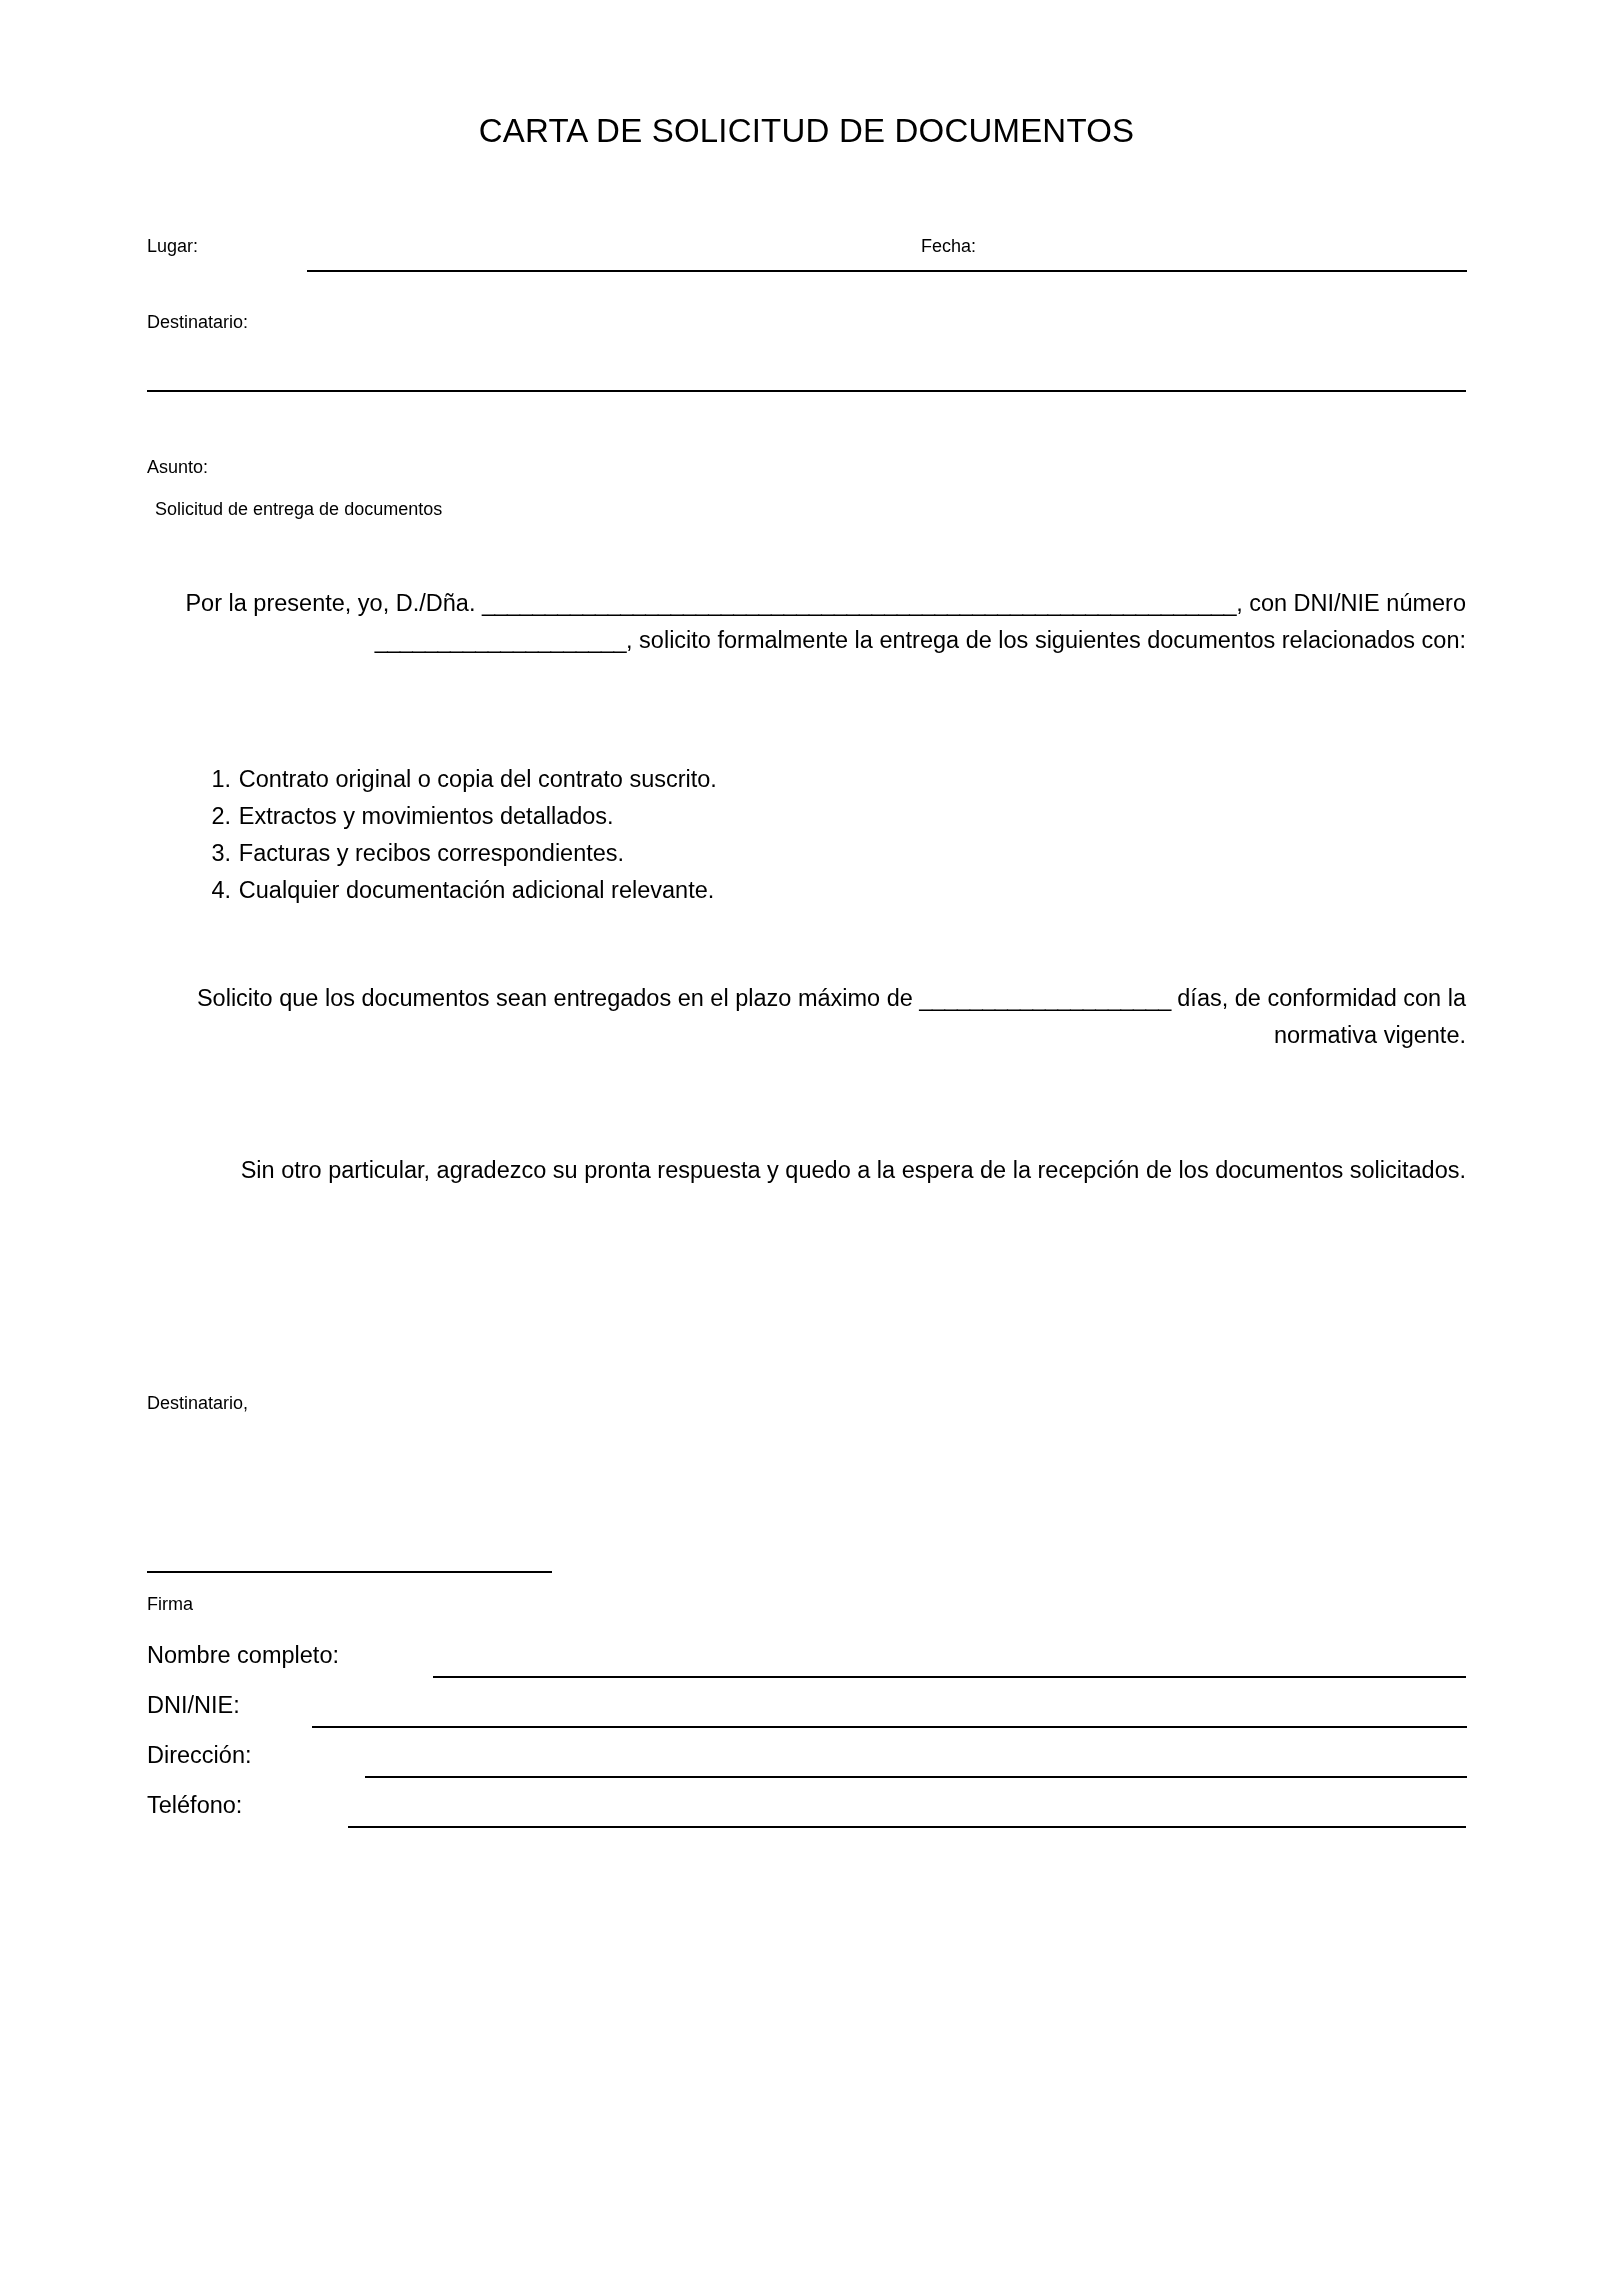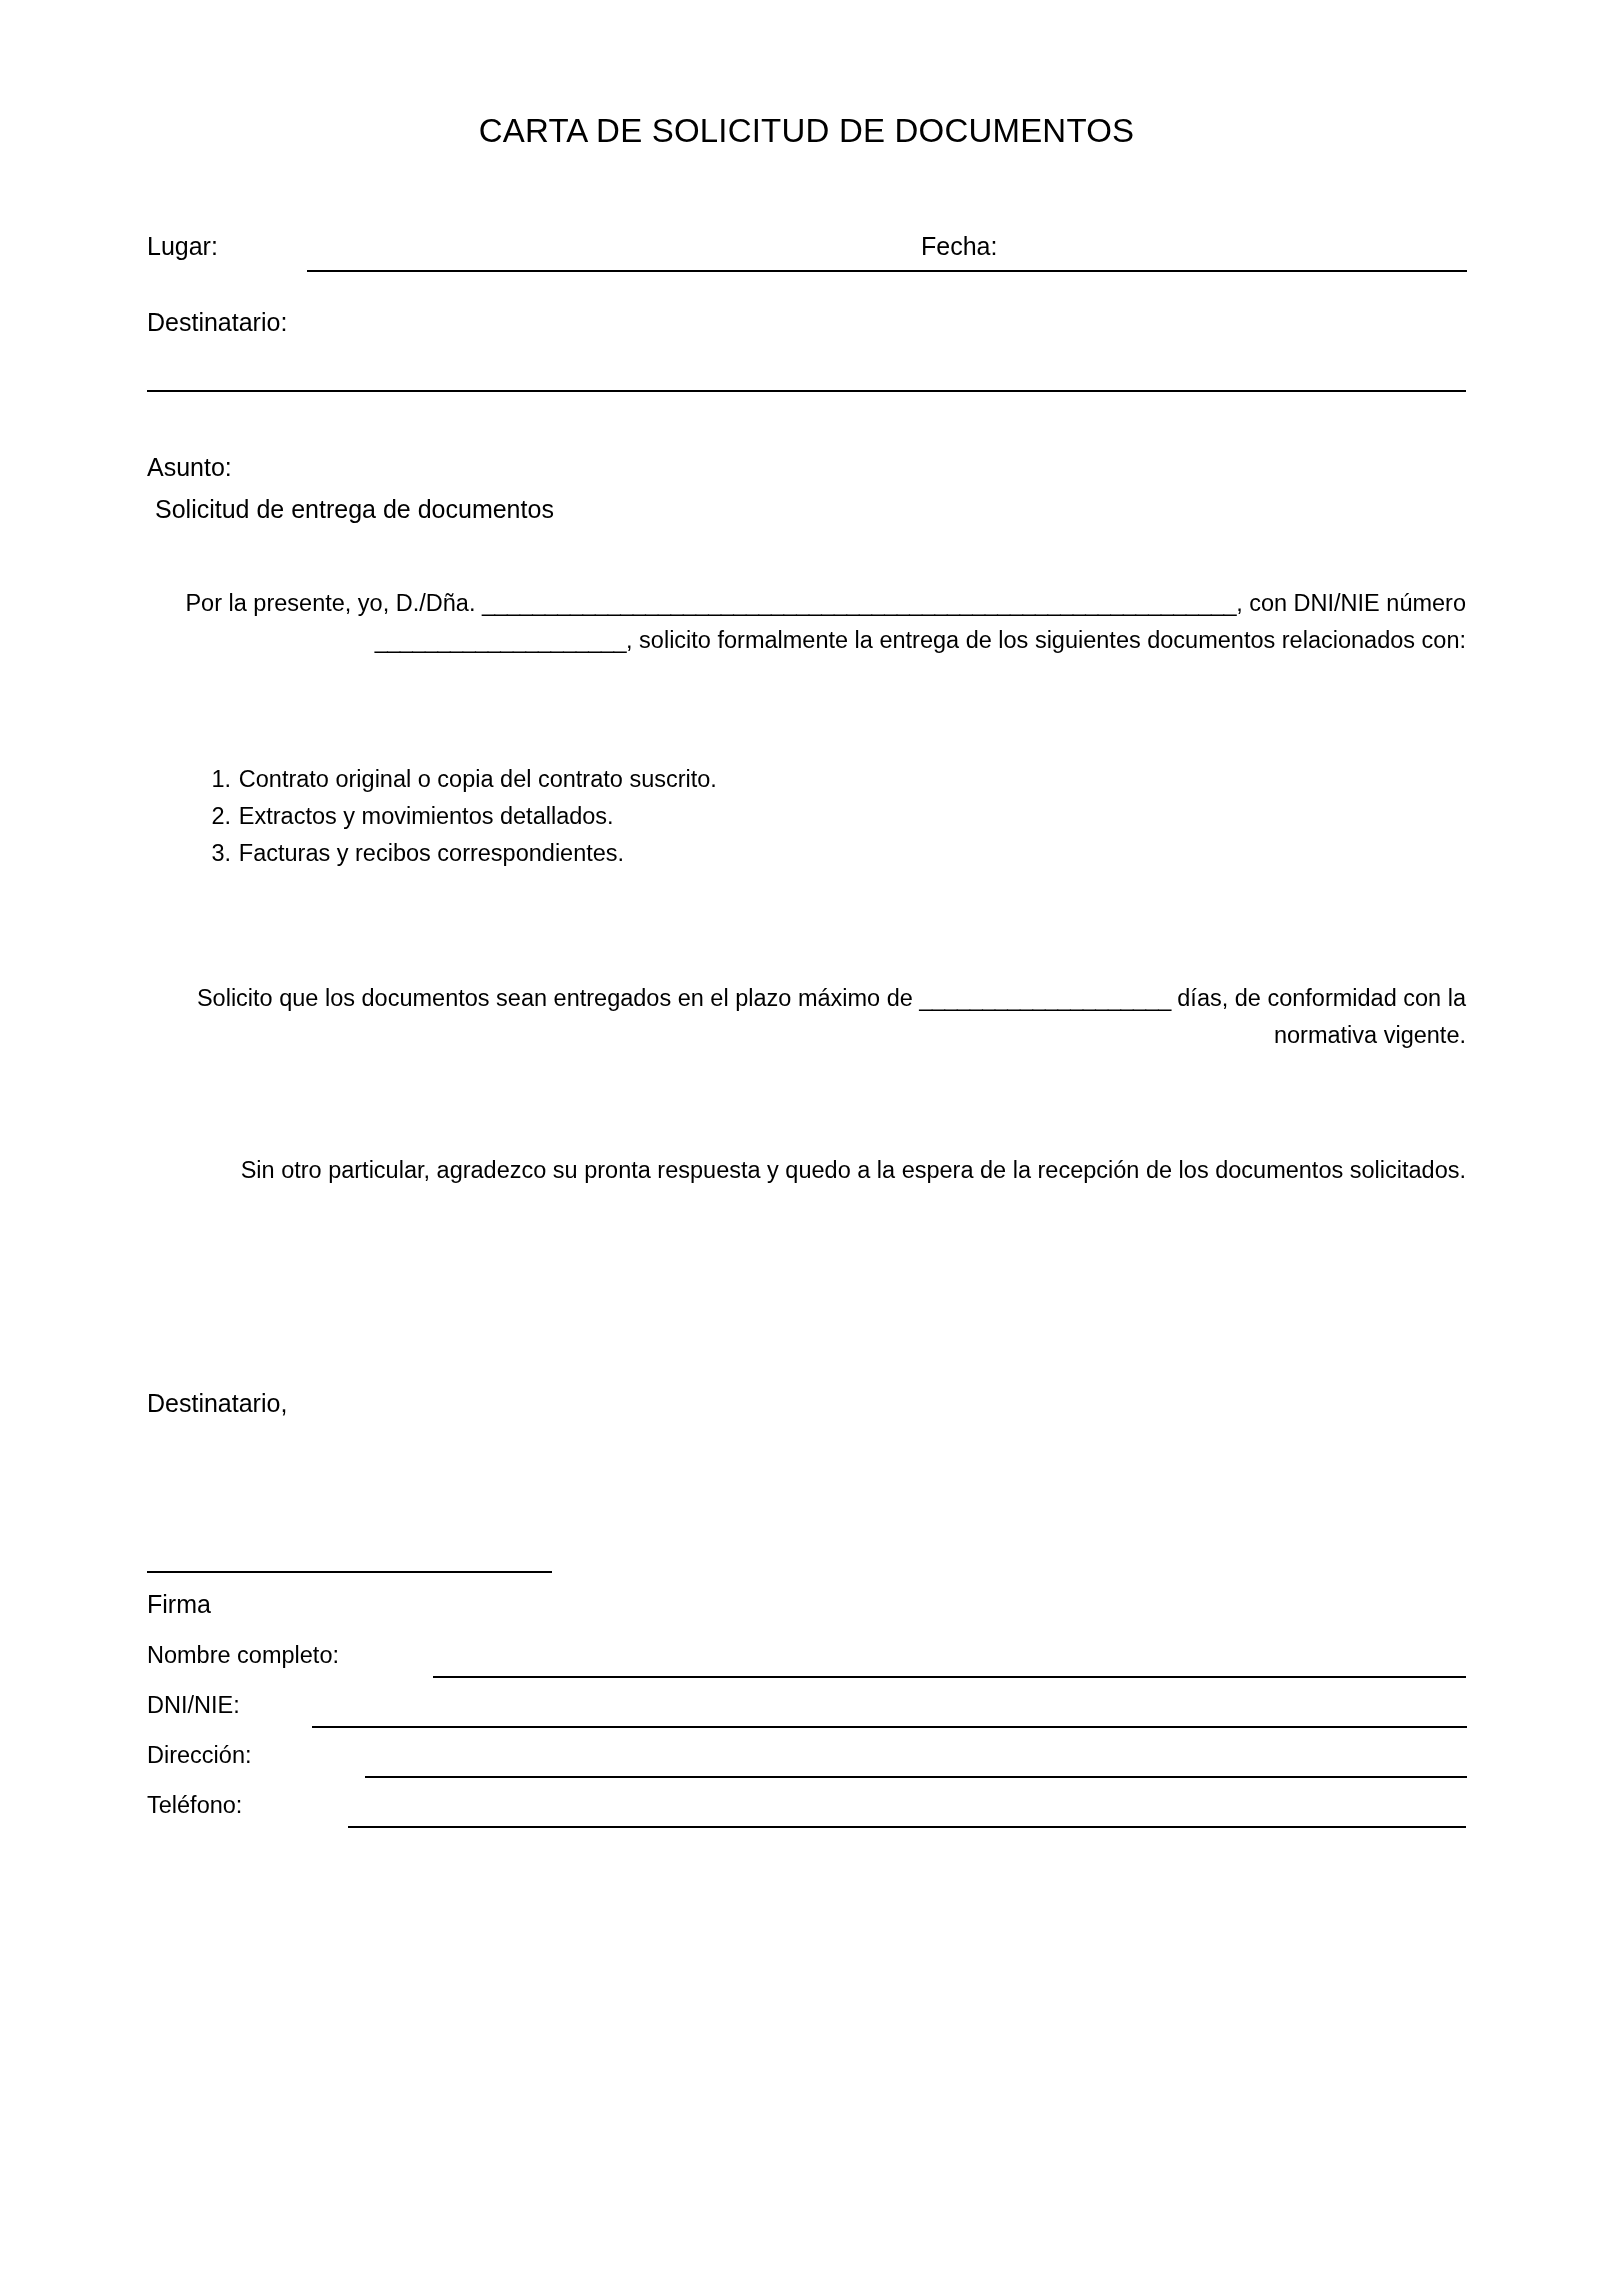--- a/index.html
+++ b/index.html
@@ -36,21 +36,21 @@
     font-size: 33px;
     font-weight: 400;
     letter-spacing: 0.2px;
     line-height: 39px;
     white-space: nowrap;
   }
 
   
   .txt {
     position: absolute;
-    font-size: 25px;
+    font-size: 18px;
     line-height: 33px;
     white-space: nowrap;
   }
   .rule {
     position: absolute;
     height: 0;
     border-top: 2.9px solid #000000;
   }
 
   
@@ -114,20 +114,21 @@
 
     <div class="txt" style="left:0; top:451px;">Asunto:</div>
     <div class="txt" style="left:0; top:493px;margin-left:8px;">Solicitud de entrega de documentos</div>
 
     <div class="para" style="left:0; top:585px;"><span>Por la presente, yo, D./Dña. </span><span class="blank">____________________________________________________________</span><span>, con DNI/NIE número </span><span class="blank">____________________</span><span>, solicito formalmente la entrega de los siguientes documentos relacionados con:</span></div>
 
     <ul class="doc-list" style="left:39px; top:745px;">
       <li><span class="num">1.</span><span>Contrato original o copia del contrato suscrito.</span></li>
       <li><span class="num">2.</span><span>Extractos y movimientos detallados.</span></li>
       <li><span class="num">3.</span><span>Facturas y recibos correspondientes.</span></li>
+      <li><span class="num">4.</span><span>Cualquier documentación adicional relevante.</span></li>
     </ul>
 
     <div class="para" style="left:0; top:980px;"><span>Solicito que los documentos sean entregados en el plazo máximo de </span><span class="blank">____________________</span><span> días, de conformidad con la normativa vigente.</span></div>
 
     <div class="para" style="left:0; top:1152px;">Sin otro particular, agradezco su pronta respuesta y quedo a la espera de la recepción de los documentos solicitados.</div>
 
     <div class="txt" style="left:0; top:1387px;">Destinatario,</div>
 
     <div class="rule" style="left:0; top:1571px; width:405px;"></div>
     <div class="txt" style="left:0; top:1588px;">Firma</div>

